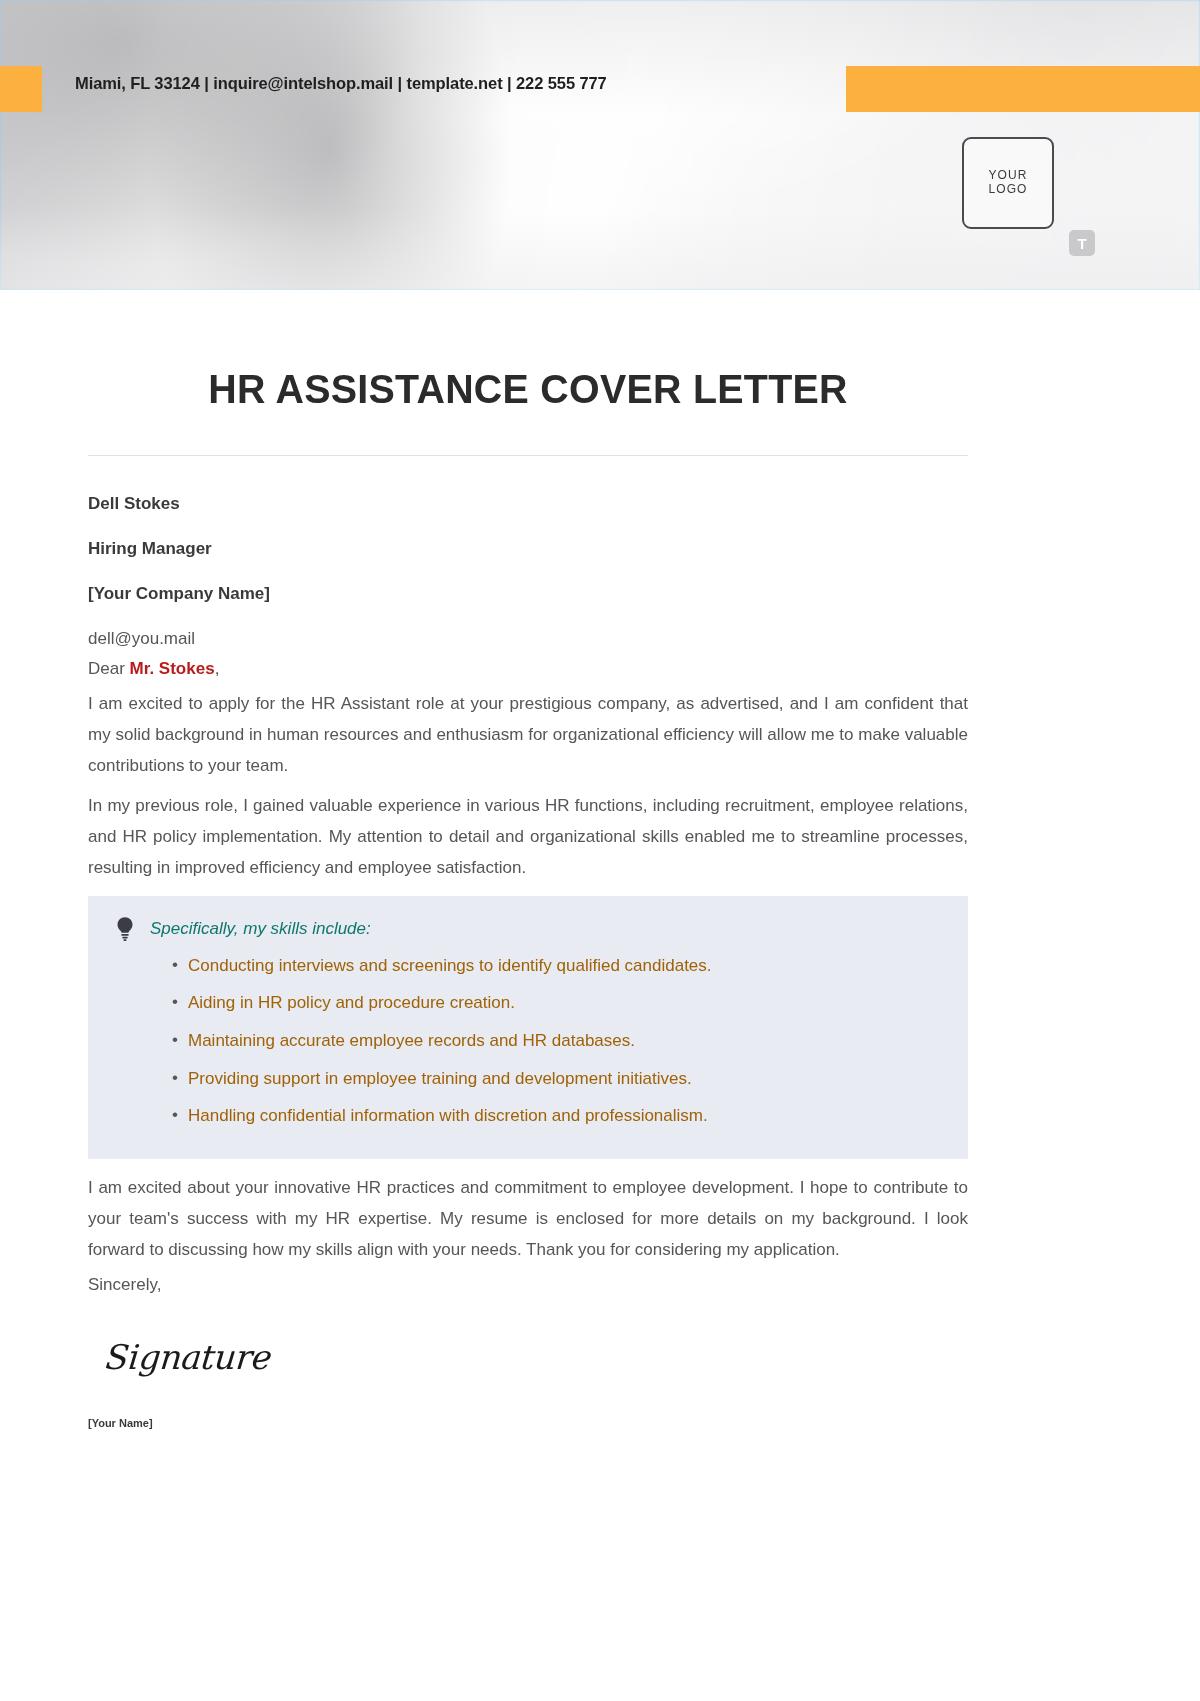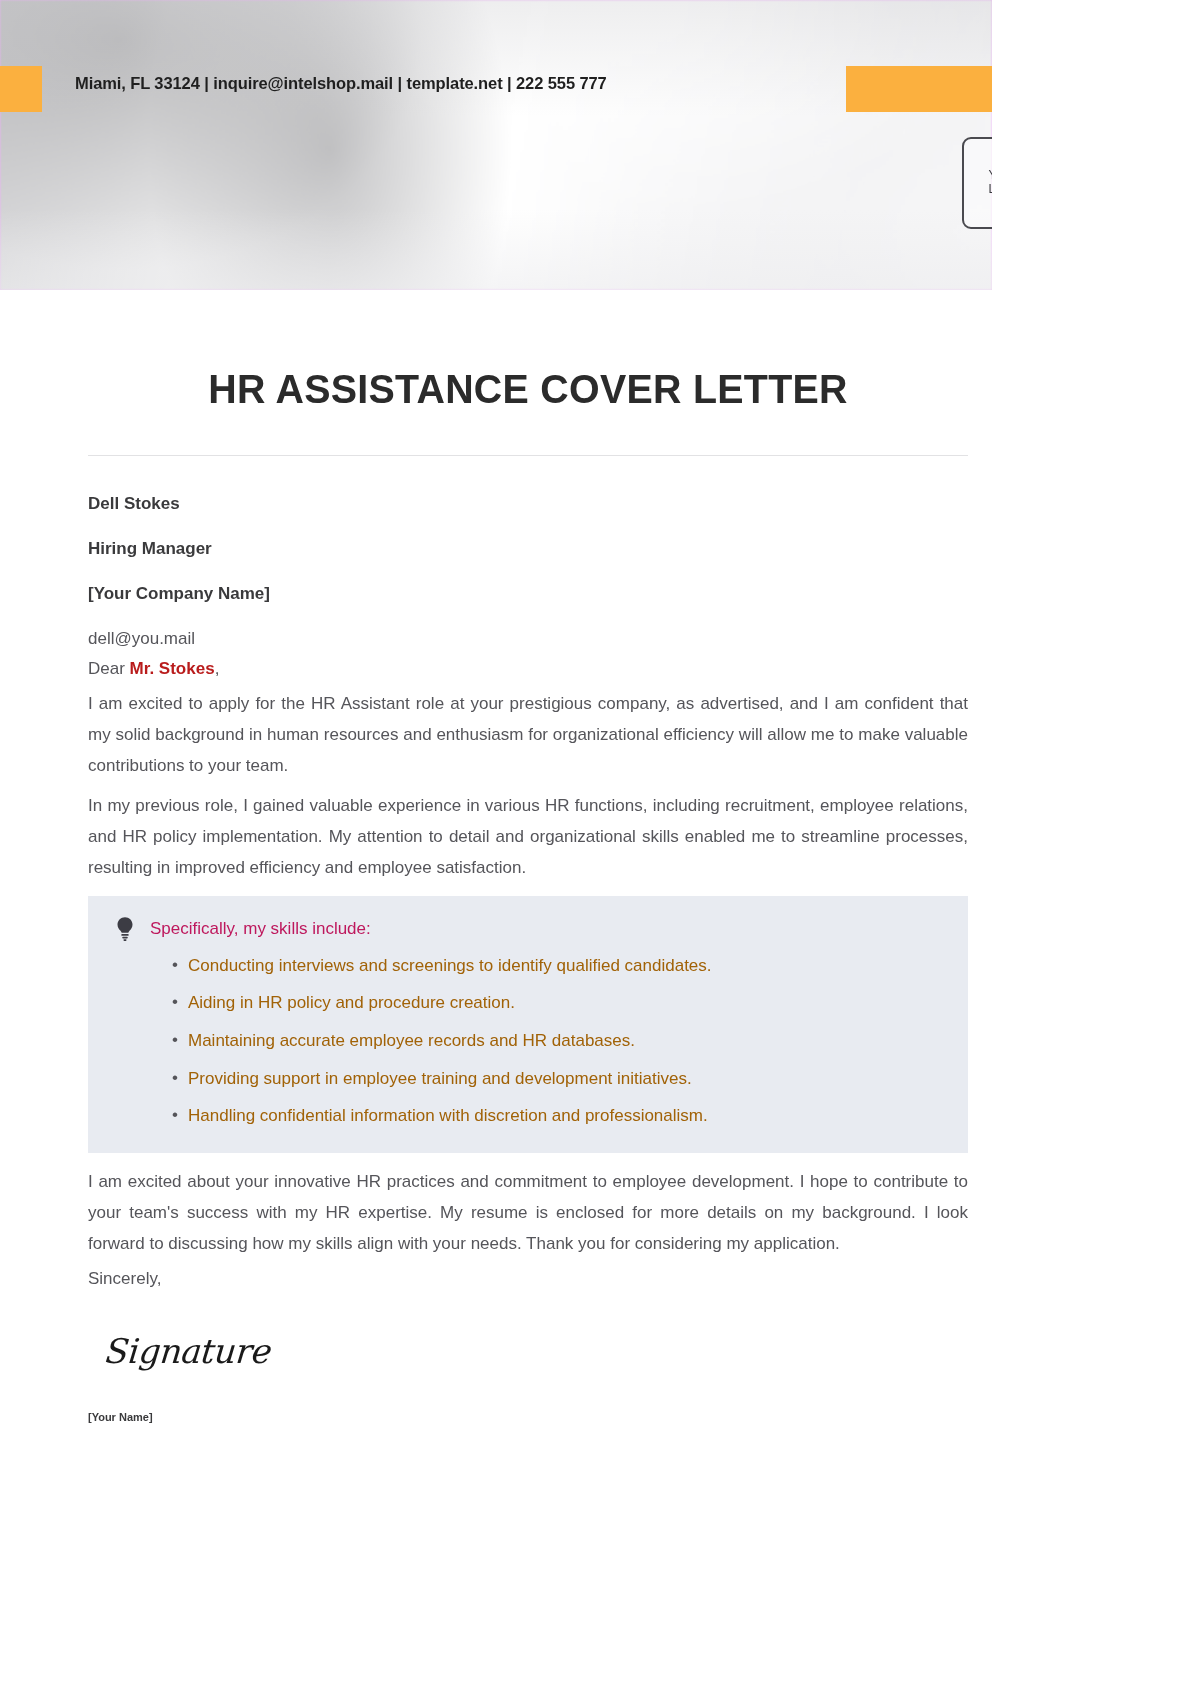--- a/index.html
+++ b/index.html
@@ -12,24 +12,24 @@
     height: 1701px;
     font-family: "Liberation Sans", sans-serif;
     color: #3d3d3d;
     position: relative;
     overflow: hidden;
   }
 
   
   .header {
     position: relative;
-    width: 992px;
+    width: 1200px;
     height: 290px;
     overflow: hidden;
-    background: #f0abfc;
+    background: #7dd3fc;
   }
   .header-bg {
     position: absolute;
     inset: 0;
     background:
       radial-gradient(ellipse 420px 320px at 120px 40px, rgba(150,150,152,0.55) 0%, rgba(150,150,152,0.0) 72%),
       radial-gradient(ellipse 260px 420px at 330px 150px, rgba(120,120,124,0.42) 0%, rgba(120,120,124,0) 70%),
       radial-gradient(ellipse 520px 300px at 640px 10px, rgba(255,255,255,0.95) 0%, rgba(255,255,255,0) 70%),
       radial-gradient(ellipse 600px 400px at 980px 230px, rgba(246,246,247,1) 0%, rgba(238,238,240,0) 70%),
       linear-gradient(100deg, #d4d4d6 0%, #e9e9ea 16%, #fbfbfb 34%, #ffffff 52%, #f7f7f8 70%, #efeff1 86%, #f4f4f5 100%);
@@ -178,36 +178,37 @@
     margin-bottom: 12px;
   }
   .bulb-icon {
     width: 22px;
     height: 26px;
     flex: 0 0 auto;
     display: block;
   }
   .skills-head-text {
     font-size: 17px;
-    color: #be185d;
+    color: #0f766e;
+    font-style: italic;
   }
   .skills-list {
     list-style: none;
     margin: 0;
     padding: 0 0 0 58px;
   }
   .skills-list li {
     font-size: 17px;
     color: #a16207;
     line-height: 1.45;
     margin-bottom: 13px;
     position: relative;
     padding-left: 16px;
   }
-  .skills-list li:last-child { margin-bottom: 2px; }
+  .skills-list li:last-child { margin-bottom: 8px; }
   .skills-list li::before {
     content: "•";
     position: absolute;
     left: 0;
     top: -1px;
     color: #55555a;
     font-size: 17px;
   }
 
   .closing {

